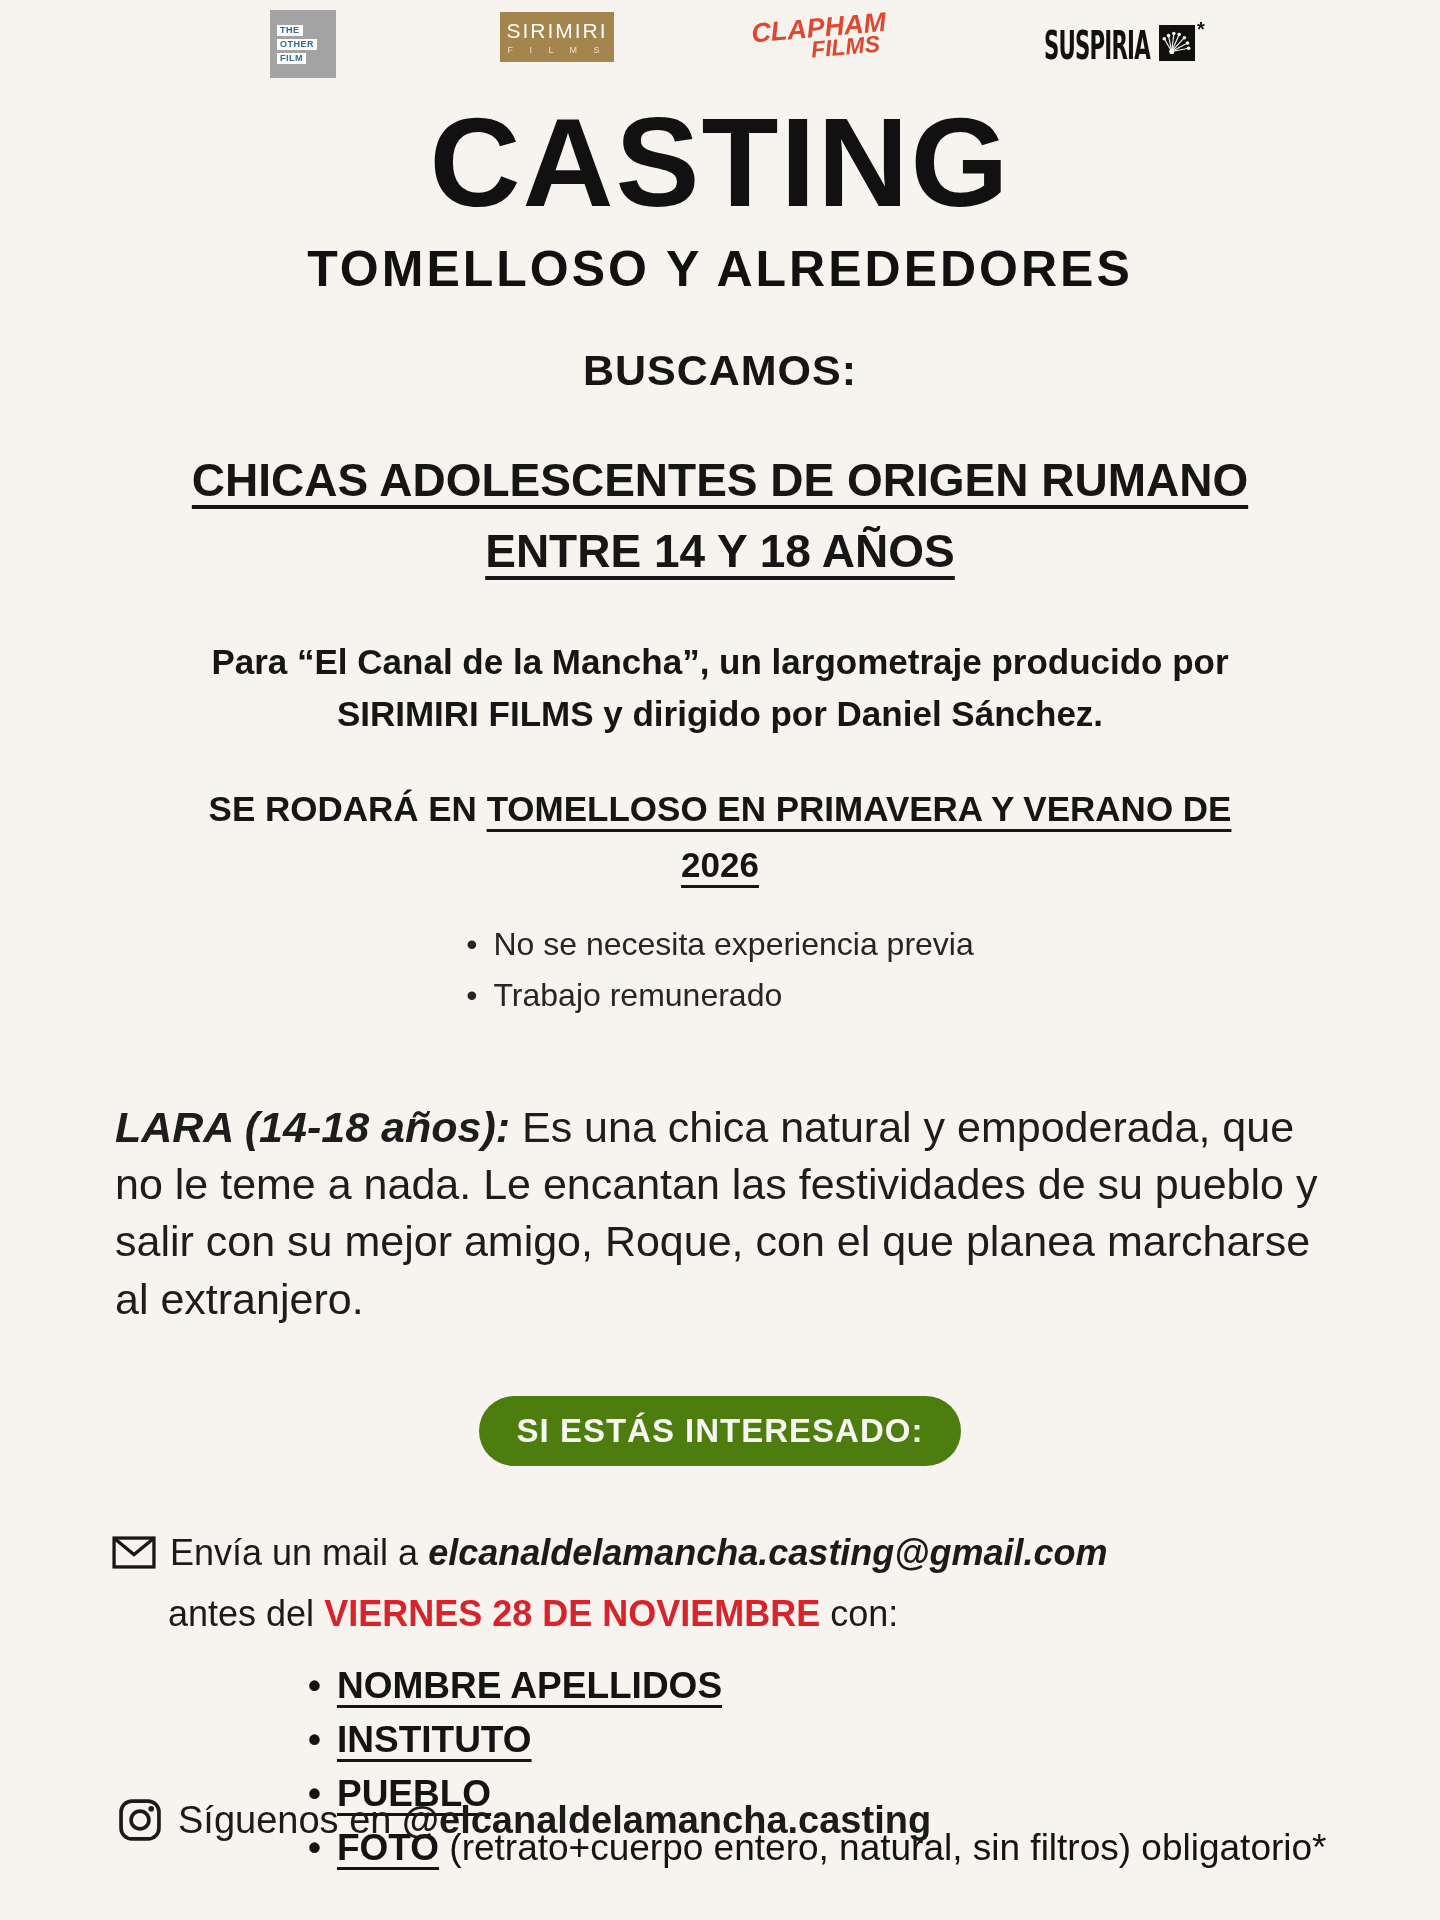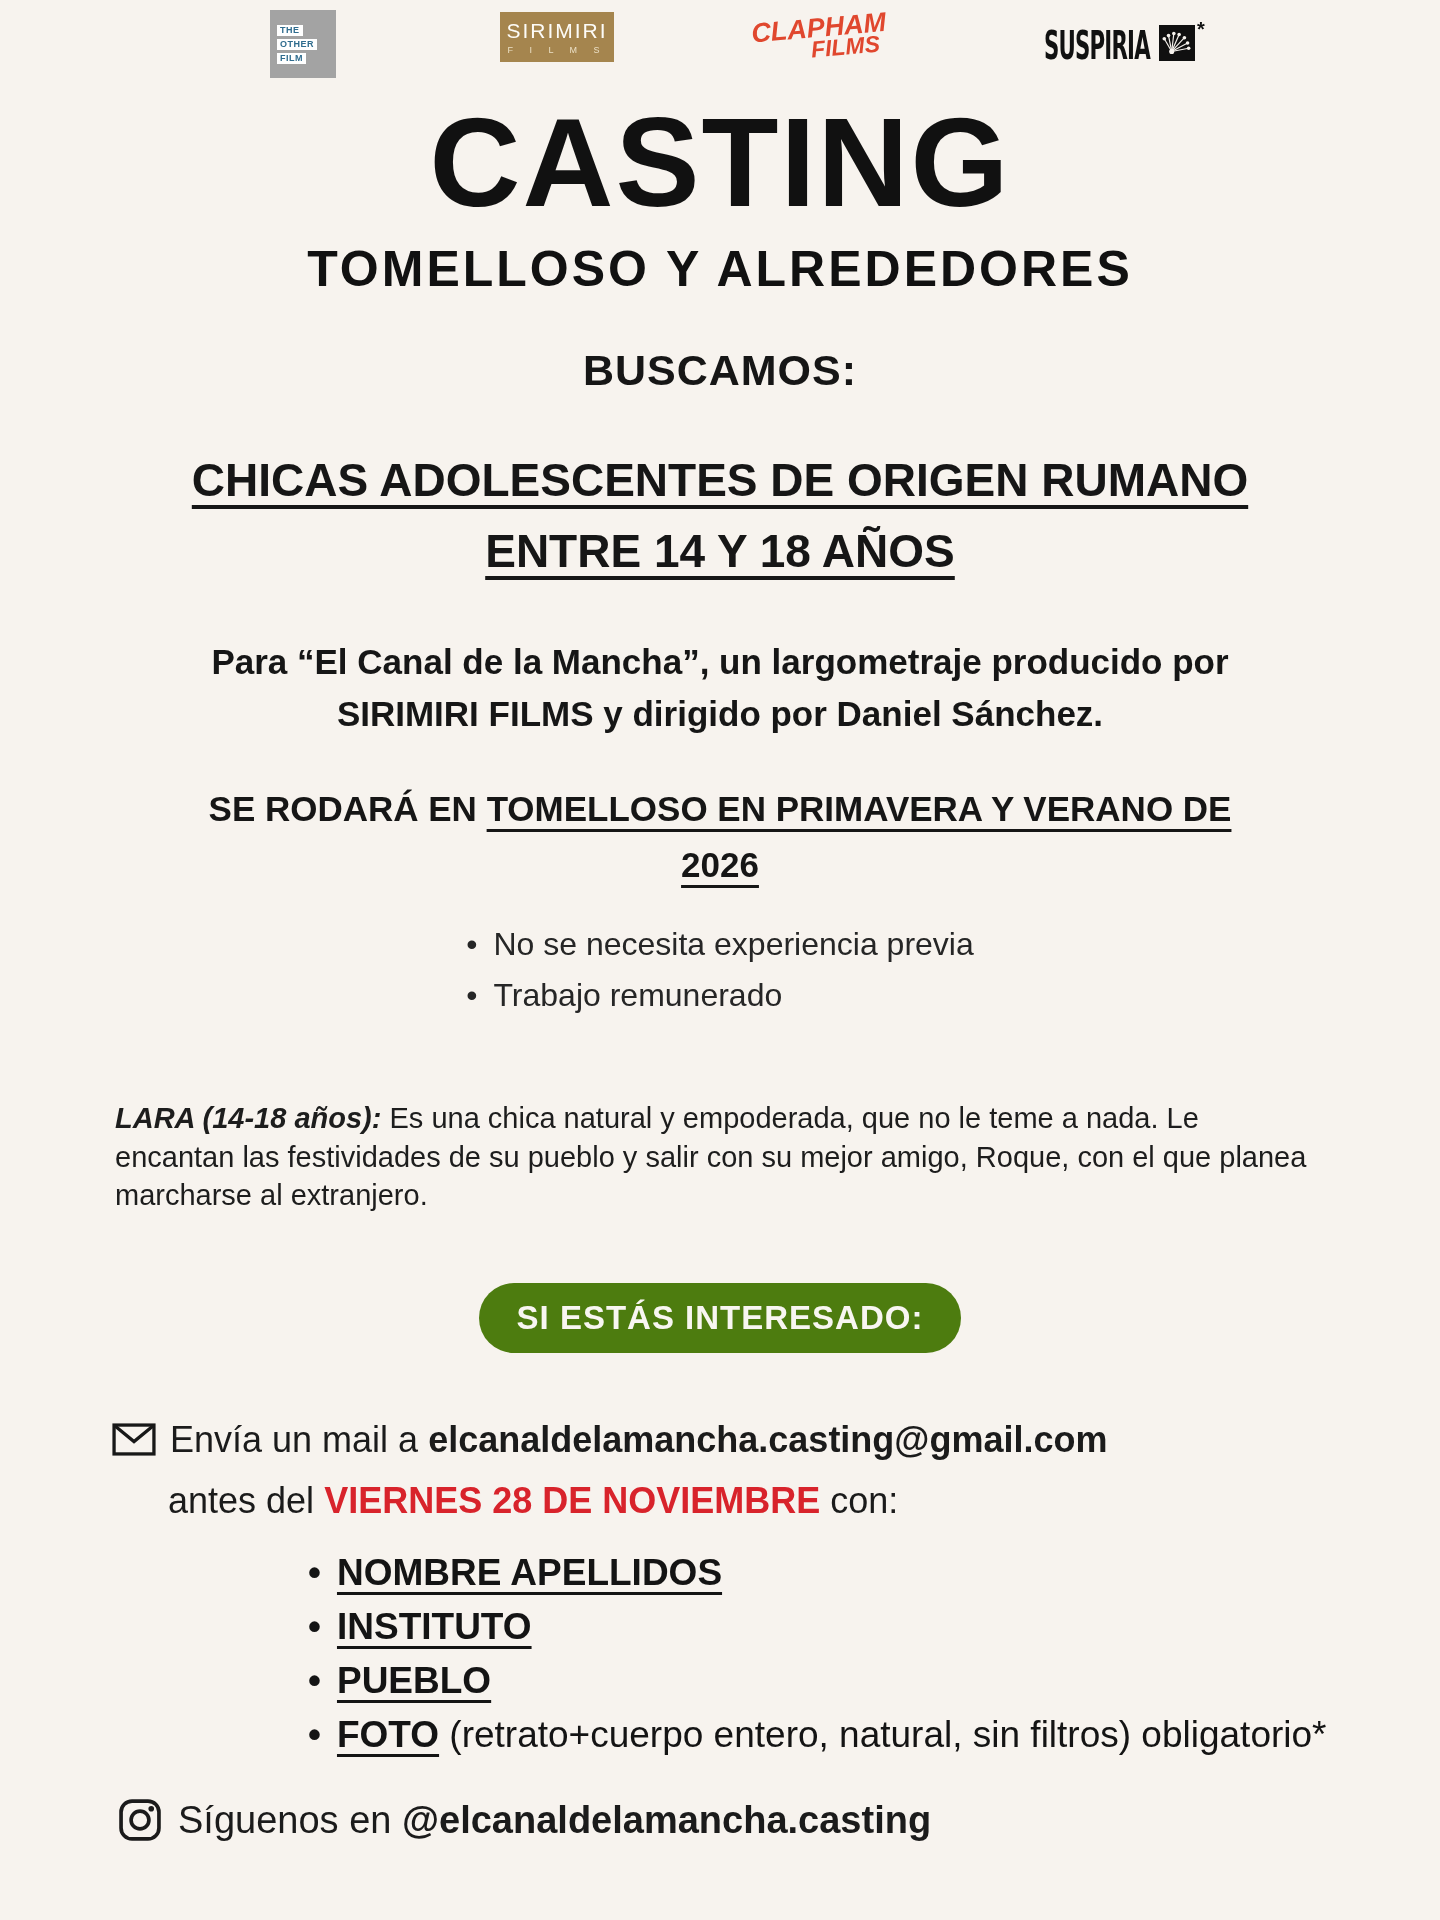--- a/index.html
+++ b/index.html
@@ -74,34 +74,34 @@
   .u{text-decoration:underline;text-underline-offset:8px;text-decoration-thickness:3px;}
   .perks{
     width:fit-content;margin:26px auto 0;
     font-size:32px;line-height:1.6;color:#262626;
     padding-left:0;list-style:none;text-align:left;
   }
   .perks li::before{content:"•";margin-right:16px;}
   
   .character{
     margin:78px 115px 0 115px;
-    font-size:29px;line-height:1.33;color:#1d1d1d;
+    font-size:43px;line-height:1.33;color:#1d1d1d;
   }
   .char-name{font-weight:bold;font-style:italic;}
   
   .pill-wrap{text-align:center;margin-top:68px;}
   .pill{
     display:inline-block;background:#4d7c0f;color:#f8f6f1;
     font-size:33px;font-weight:bold;letter-spacing:1px;
     padding:16px 38px;border-radius:44px;border:none;
   }
   .mail-block{margin:58px 60px 0 112px;font-size:36px;line-height:1.6;color:#1b1b1b;}
   .mail-line1{display:flex;align-items:center;}
   .mail-icon{margin-right:14px;flex:0 0 auto;display:inline-flex;}
-  .mail-bold{font-weight:bold;}
+  .mail-bold{font-weight:bold;font-style:italic;}
   .mail-line2{margin-left:56px;margin-top:4px;}
   .deadline{color:#d8232b;font-weight:bold;}
   .reqs{
     margin:16px 0 0 196px;padding:0;list-style:none;
     font-size:37px;line-height:1.46;color:#141414;text-align:left;
   }
   .reqs li::before{content:"•";margin-right:16px;font-weight:bold;}
   .req-label{font-weight:bold;text-decoration:underline;text-underline-offset:7px;text-decoration-thickness:3px;}
   .req-detail{font-weight:normal;}
   

